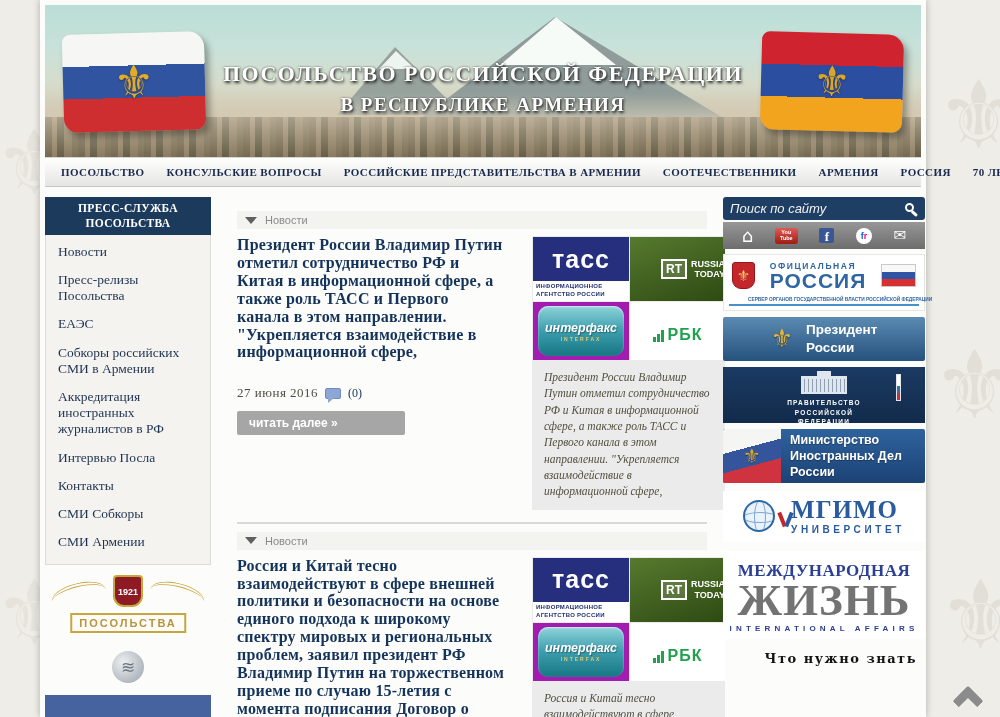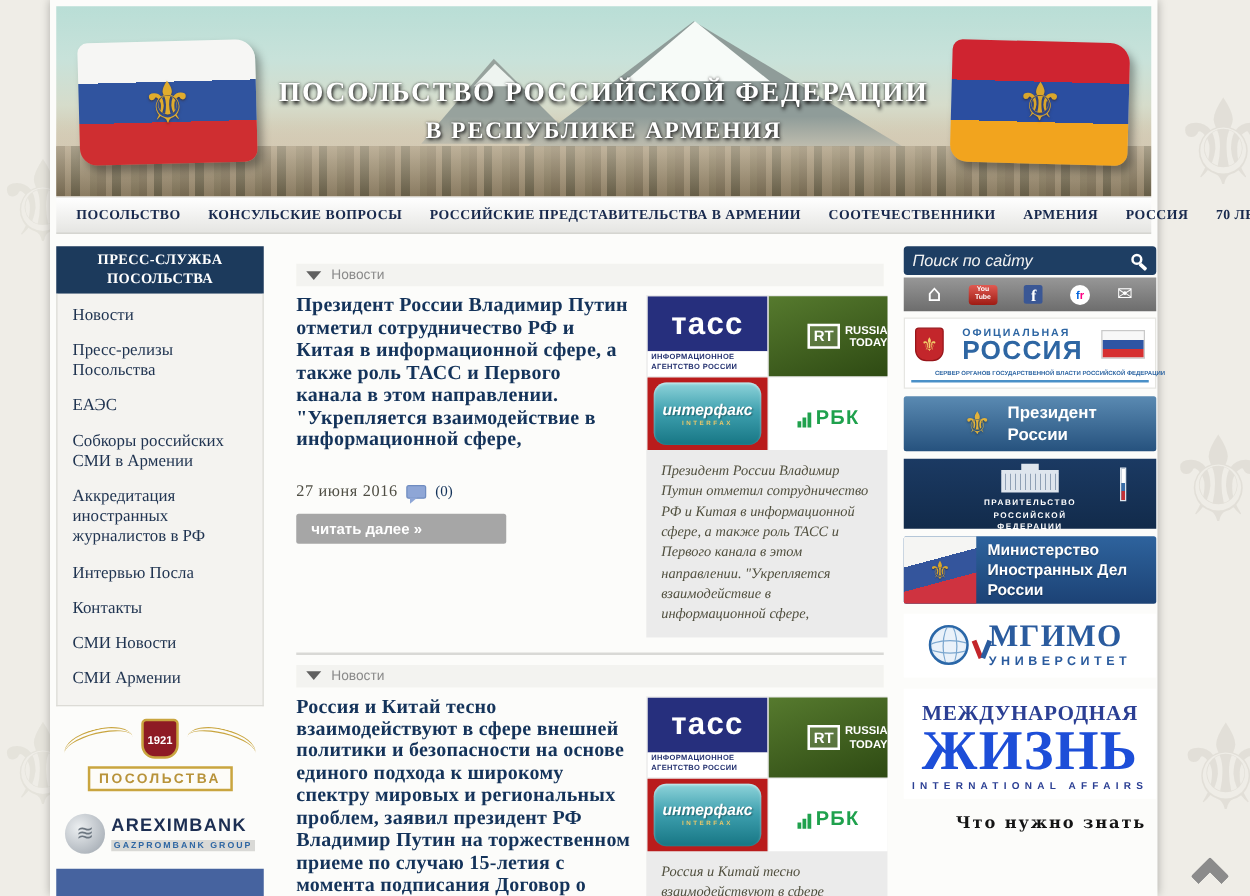--- a/index.html
+++ b/index.html
@@ -83,21 +83,21 @@
   .arx-sub { font-weight:bold; font-size:7px; color:#2e66a3; background:#d9d9d6; letter-spacing:1.6px;
     padding:1px 2px; margin-top:2px; text-align:center; }
   .logo-vtb { margin-top:12px; height:120px; cursor:pointer; display:flex; align-items:center; justify-content:center;
     gap:9px; background:linear-gradient(180deg,#46639f 0 52%,#34528f 52% 100%); }
 
   
   .section-bar { display:flex; align-items:center; gap:8px; background:#f3f3f0; padding:3px 8px; }
   .tri-down { width:0; height:0; border-left:6px solid transparent; border-right:6px solid transparent;
     border-top:7px solid #606060; }
   .section-label { font-size:11px; color:#8a8a8a; }
-  .news-body { display:flex; gap:12px; margin-top:7px; }
+  .news-body { display:flex; gap:27px; margin-top:7px; }
   .headline-col { width:268px; flex:none; }
   .headline { font-family:"Liberation Serif",serif; font-weight:bold; font-size:16px; line-height:1.12;
     color:#14335a; letter-spacing:.2px; cursor:pointer; }
   .meta { margin-top:24px; display:flex; align-items:center; gap:7px; }
   .meta-date { font-family:"Liberation Serif",serif; font-size:13px; color:#4f4e44; letter-spacing:.5px; }
   .bubble { width:16px; height:11px; background:#8ea6d6; border:1px solid #6f8cc0; border-radius:2px;
     position:relative; cursor:pointer; }
   .bubble::after { content:''; position:absolute; left:2px; bottom:-5px; width:0; height:0;
     border-top:5px solid #8ea6d6; border-right:6px solid transparent; }
   .meta-comments { font-family:"Liberation Serif",serif; font-size:12px; color:#14335a; cursor:pointer; }
@@ -110,21 +110,21 @@
   .cell-tass { display:flex; flex-direction:column; }
   .tass-top { flex:1; background:#262f7d; color:#fff; display:grid; place-items:center;
     font-weight:bold; font-size:25px; letter-spacing:1px; line-height:1; }
   .tass-sub { background:#fff; color:#23306f; font-weight:bold; font-size:6px; letter-spacing:.3px;
     padding:2px 3px; line-height:1.3; }
   .cell-rt { background:linear-gradient(160deg,#567a2e,#2e4a13); display:flex; align-items:center;
     justify-content:center; gap:4px;padding-left:31px; }
   .rt-box { border:2px solid #fff; padding:1px 3px; color:#fff; font-weight:bold; font-size:12px;
     background:rgba(255,255,255,.14); }
   .rt-text { color:#fff; font-weight:bold; font-size:9px; line-height:1.15;text-align:right; }
-  .cell-ifx { background:#b91c1c; display:grid; place-items:center; }
+  .cell-ifx { background:#a21caf; display:grid; place-items:center; }
   .ifx-badge { width:86px; height:50px; border-radius:10px; display:flex; flex-direction:column;
     align-items:center; justify-content:center;
     background:linear-gradient(180deg,#8fd4da 0%,#3d9fae 48%,#177684 100%);
     box-shadow:inset 0 1px 2px rgba(255,255,255,.6); }
   .ifx-name { color:#fff; font-weight:bold; font-style:italic; font-size:12.5px;
     text-shadow:1px 1px 1px rgba(0,0,0,.35); }
   .ifx-sub { color:#e8c86a; font-weight:bold; font-size:5px; letter-spacing:2px; margin-top:1px; }
   .cell-rbc { background:#fff; display:flex; align-items:flex-end; justify-content:center; gap:4px;
     padding-bottom:18px; }
   .rbc-bars { display:flex; align-items:flex-end; gap:1px; }
@@ -226,21 +226,21 @@
   .eec-txt { position:absolute; inset:0; display:flex; flex-direction:column; align-items:center;
     justify-content:center; gap:1px; }
   .eec-l1 { color:#fff; font-weight:bold; font-size:12.5px; white-space:nowrap;
     text-shadow:1px 1px 0 #1c3b12,-1px -1px 0 #1c3b12,1px -1px 0 #1c3b12,-1px 1px 0 #1c3b12; }
   .eec-l2 { background:#2f8f2f; color:#fff; font-weight:bold; font-size:12px; padding:0 9px; border-radius:2px;
     text-shadow:1px 1px 0 #1c3b12; }
 
   .b-ia { margin-top:9px; background:#fff; text-align:center; padding:10px 2px 6px; }
   .ia-l1 { font-family:"Liberation Serif",serif; font-weight:bold; font-size:17px; color:#2b3f94;
     letter-spacing:.5px; }
-  .ia-l2 { font-family:"Liberation Serif",serif; font-weight:bold; font-size:45px; color:#1d4ed8;
+  .ia-l2 { font-family:"Liberation Serif",serif; font-weight:bold; font-size:45px; color:#737373;
     line-height:.88; letter-spacing:1px; }
   .ia-l3 { font-weight:bold; font-size:8px; color:#2b3f94; letter-spacing:4.2px; margin-top:4px; }
 
   .need { margin-top:12px; text-align:right; padding-right:8px; font-family:"DejaVu Serif",serif;
     font-weight:bold; font-size:13px; color:#141414; letter-spacing:1.5px; }
 
   
   .scroll-top { position:absolute; left:946px; top:676px; width:44px; height:40px; cursor:pointer;
     display:grid; place-items:center; }
   .chev { width:22px; height:22px; border-top:9px solid #8b8b8b; border-left:9px solid #8b8b8b;
@@ -297,37 +297,33 @@
           <div>ПОСОЛЬСТВА</div>
         </div>
         <ul class="menu">
           <li>Новости</li>
           <li>Пресс-релизы Посольства</li>
           <li>ЕАЭС</li>
           <li>Собкоры российских СМИ в Армении</li>
           <li>Аккредитация иностранных журналистов в РФ</li>
           <li>Интервью Посла</li>
           <li>Контакты</li>
-          <li>СМИ Новости</li>
+          <li>СМИ Собкоры</li>
           <li>СМИ Армении</li>
         </ul>
 
         <div class="logo-rgs">
           <span class="rgs-wing w-l"></span>
           <span class="rgs-wing w-r"></span>
           <span class="rgs-shield">1921</span>
           <span class="rgs-banner">ПОСОЛЬСТВА</span>
         </div>
 
         <div class="logo-arx">
           <span class="arx-globe">≋</span>
-          <span>
-            <div class="arx-name">AREXIMBANK</div>
-            <div class="arx-sub">GAZPROMBANK GROUP</div>
-          </span>
         </div>
 
         <div class="logo-vtb">
           
           
         </div>
       </div>
 
       <div class="col-main">
 

